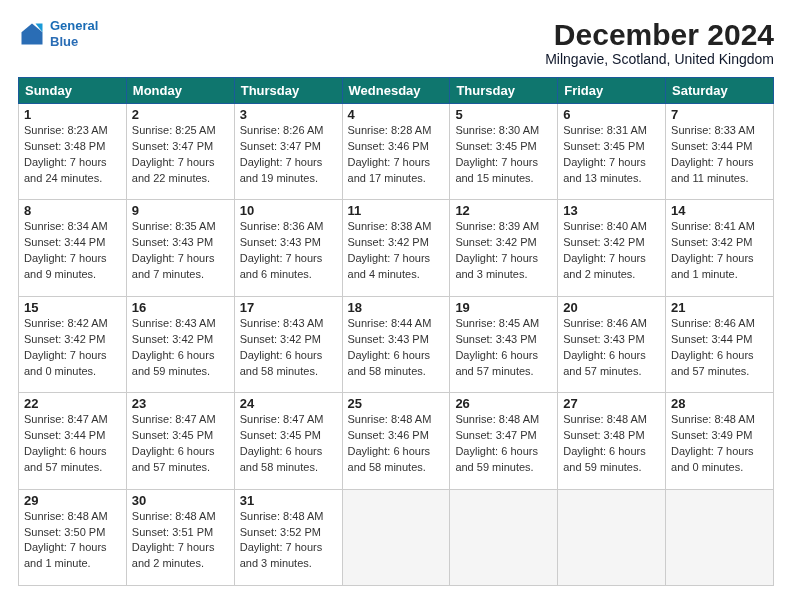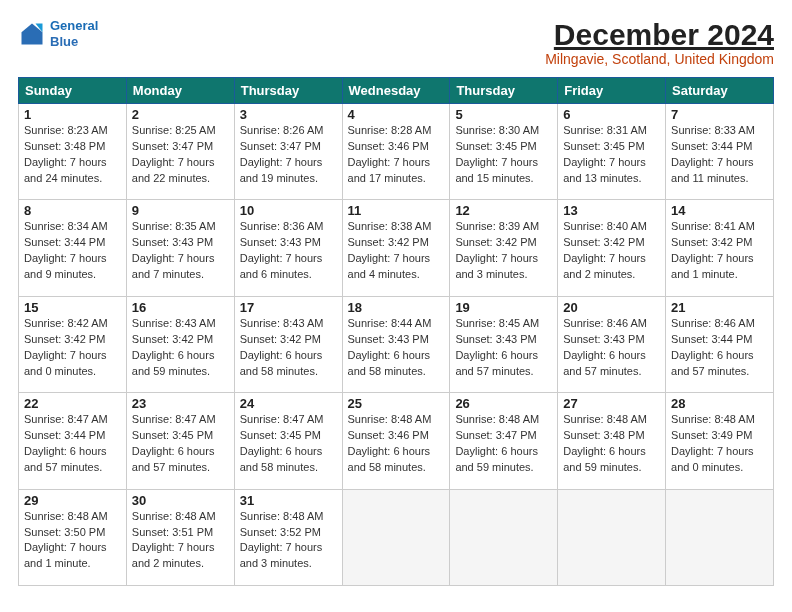--- a/index.html
+++ b/index.html
@@ -42,25 +42,24 @@
       height: 28px;
     }
     .title-block {
       text-align: right;
     }
     .main-title {
       font-size: 30px;
       font-weight: bold;
       color: #222;
       line-height: 1.1;
-      text-decoration: underline;
     }
     .subtitle {
       font-size: 14px;
-      color: #c2410c;
+      color: #0f172a;
       font-weight: normal;
     }
     .calendar {
       flex: 1;
       border: 1px solid #ccc;
       border-collapse: collapse;
       width: 100%;
       table-layout: fixed;
     }
     .calendar th {

